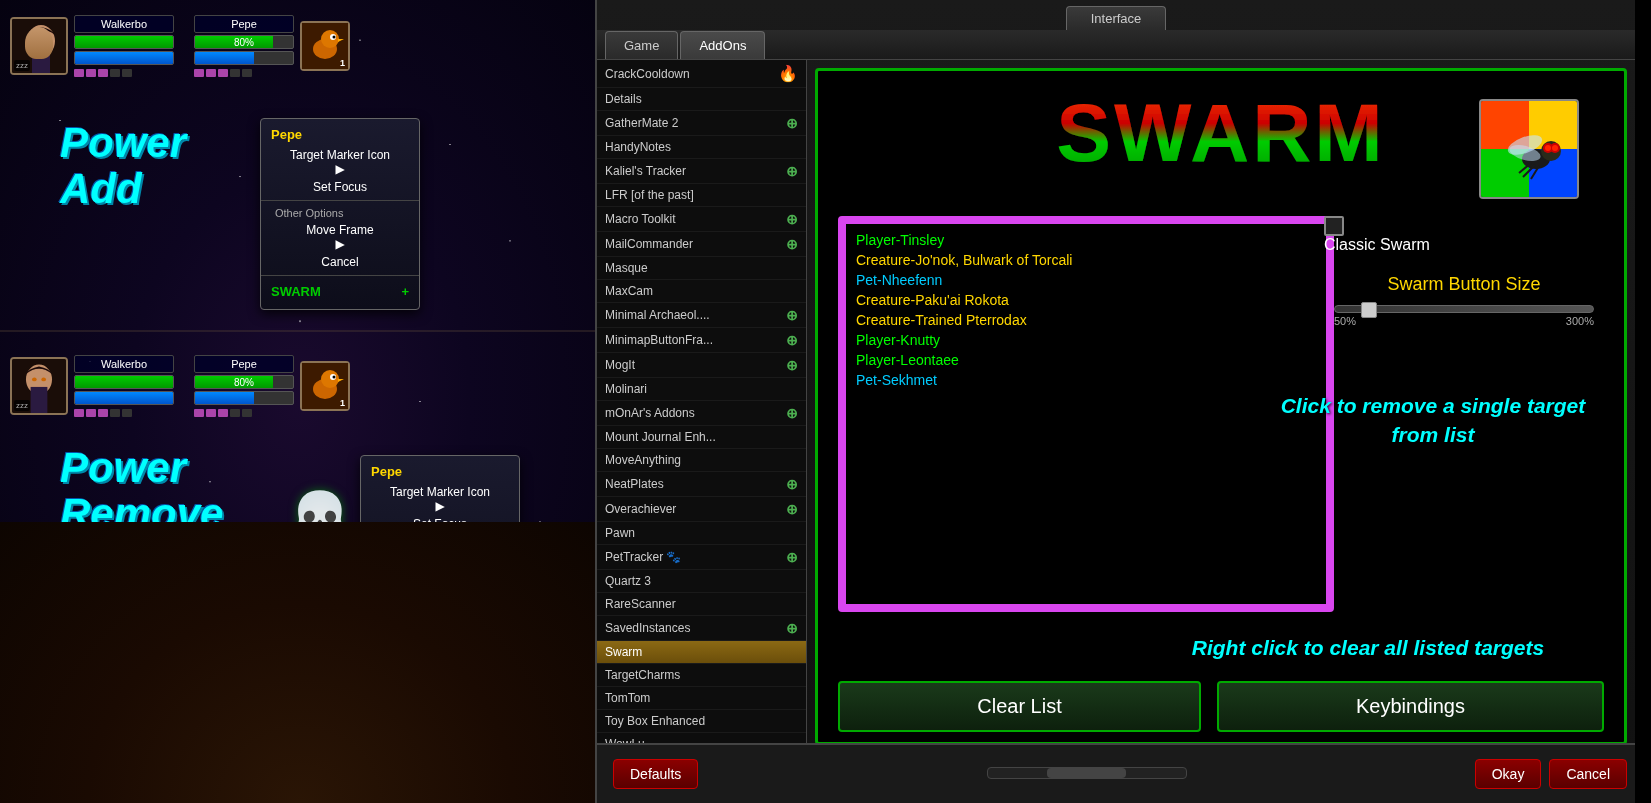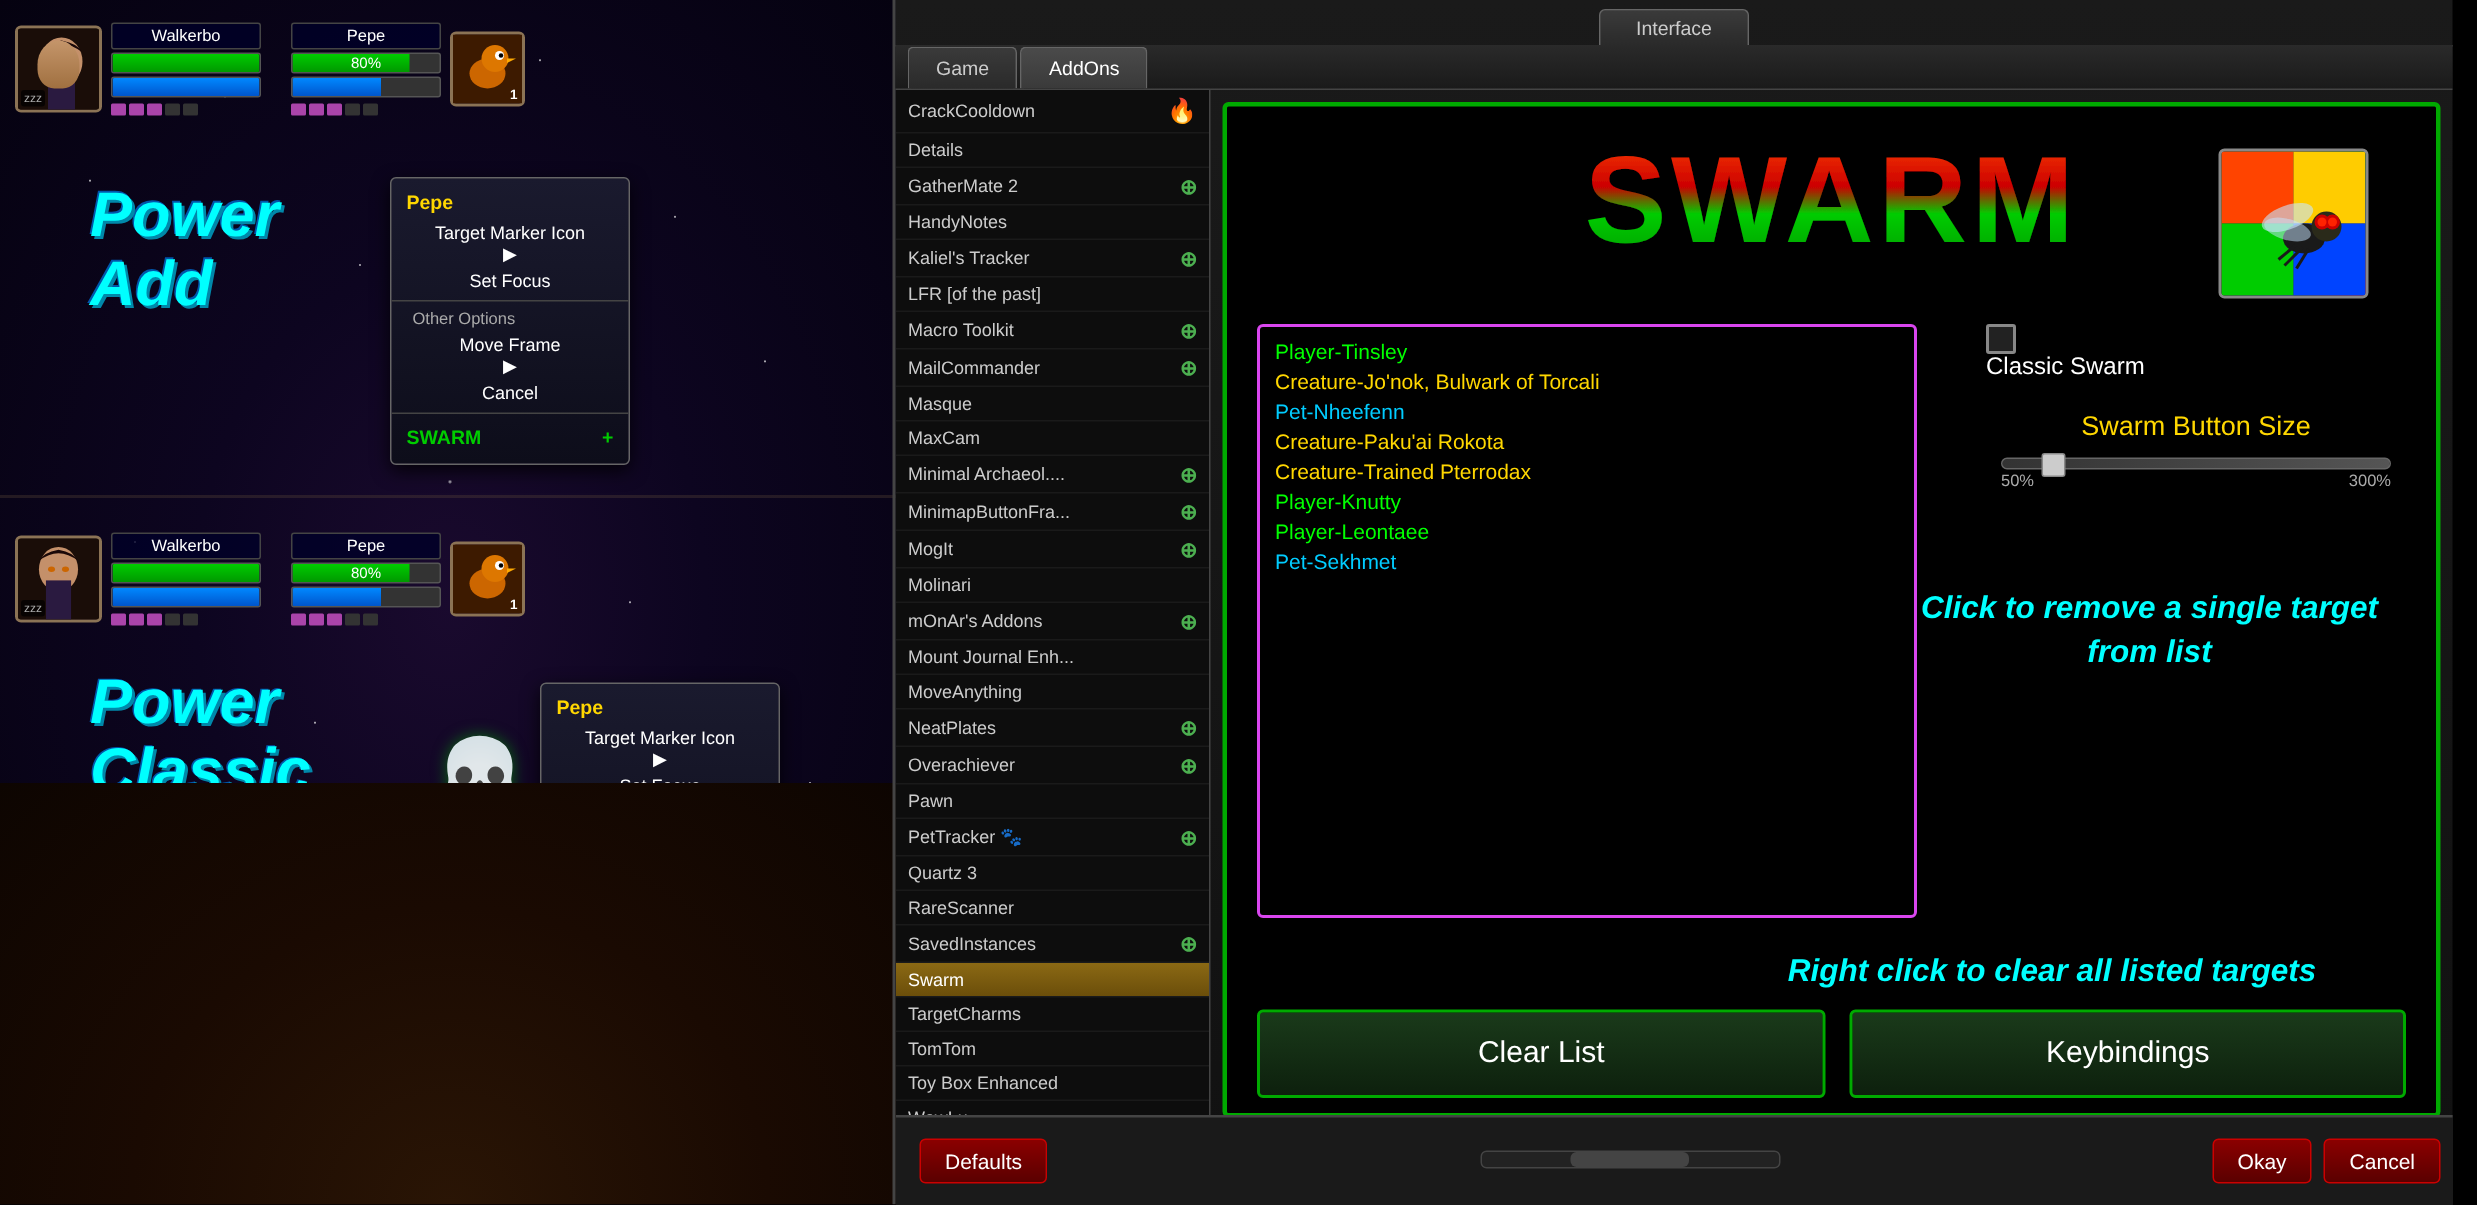--- a/index.html
+++ b/index.html
@@ -344,23 +344,23 @@
       border-radius: 4px;
       position: relative;
       overflow: hidden;
     }
 
     
     .target-list-container {
       position: absolute;
       left: 20px;
       top: 145px;
-      width: 440px;
+      width: 496px;
       bottom: 130px;
-      border: 2px solid #d946ef;
+      border: 8px solid #d946ef;
       border-radius: 4px;
       background: #000;
       overflow-y: auto;
       padding: 6px;
     }
 
     .target-list-item {
       font-size: 14px;
       padding: 2px 4px;
       cursor: pointer;
@@ -518,21 +518,21 @@
       right: 20px;
       display: flex;
       gap: 16px;
     }
 
     .btn-clear-list {
       flex: 1;
       background: linear-gradient(180deg, #1a3a1a 0%, #0d200d 100%);
       border: 2px solid #00aa00;
       color: #fff;
-      padding: 16px;
+      padding: 0;
       border-radius: 4px;
       font-size: 20px;
       cursor: pointer;
       text-align: center;
     }
 
     .btn-keybindings {
       flex: 1;
       background: linear-gradient(180deg, #1a3a1a 0%, #0d200d 100%);
       border: 2px solid #00aa00;
@@ -767,21 +767,21 @@
           <circle cx="32" cy="14" r="1.5" fill="#000"></circle>
           <path d="M36 16 L42 16 L36 19Z" fill="#ffaa00"></path>
         </svg>
         <div class="pet-counter">1</div>
       </div>
     </div>
   </div>
 
   <div style="position:absolute;top:445px;left:60px;">
     <div class="power-label">Power</div>
-    <div class="power-label">Classic</div>
+    <div class="power-label">Remove</div>
   </div>
 
   <div style="position:absolute;top:488px;left:290px;">
     <div class="skull-icon">💀</div>
   </div>
 
   <div class="context-menu" style="position:absolute;top:455px;left:360px;">
     <div class="context-menu-title">Pepe</div>
     <div class="context-menu-item">
       <span>Target Marker Icon</span>

